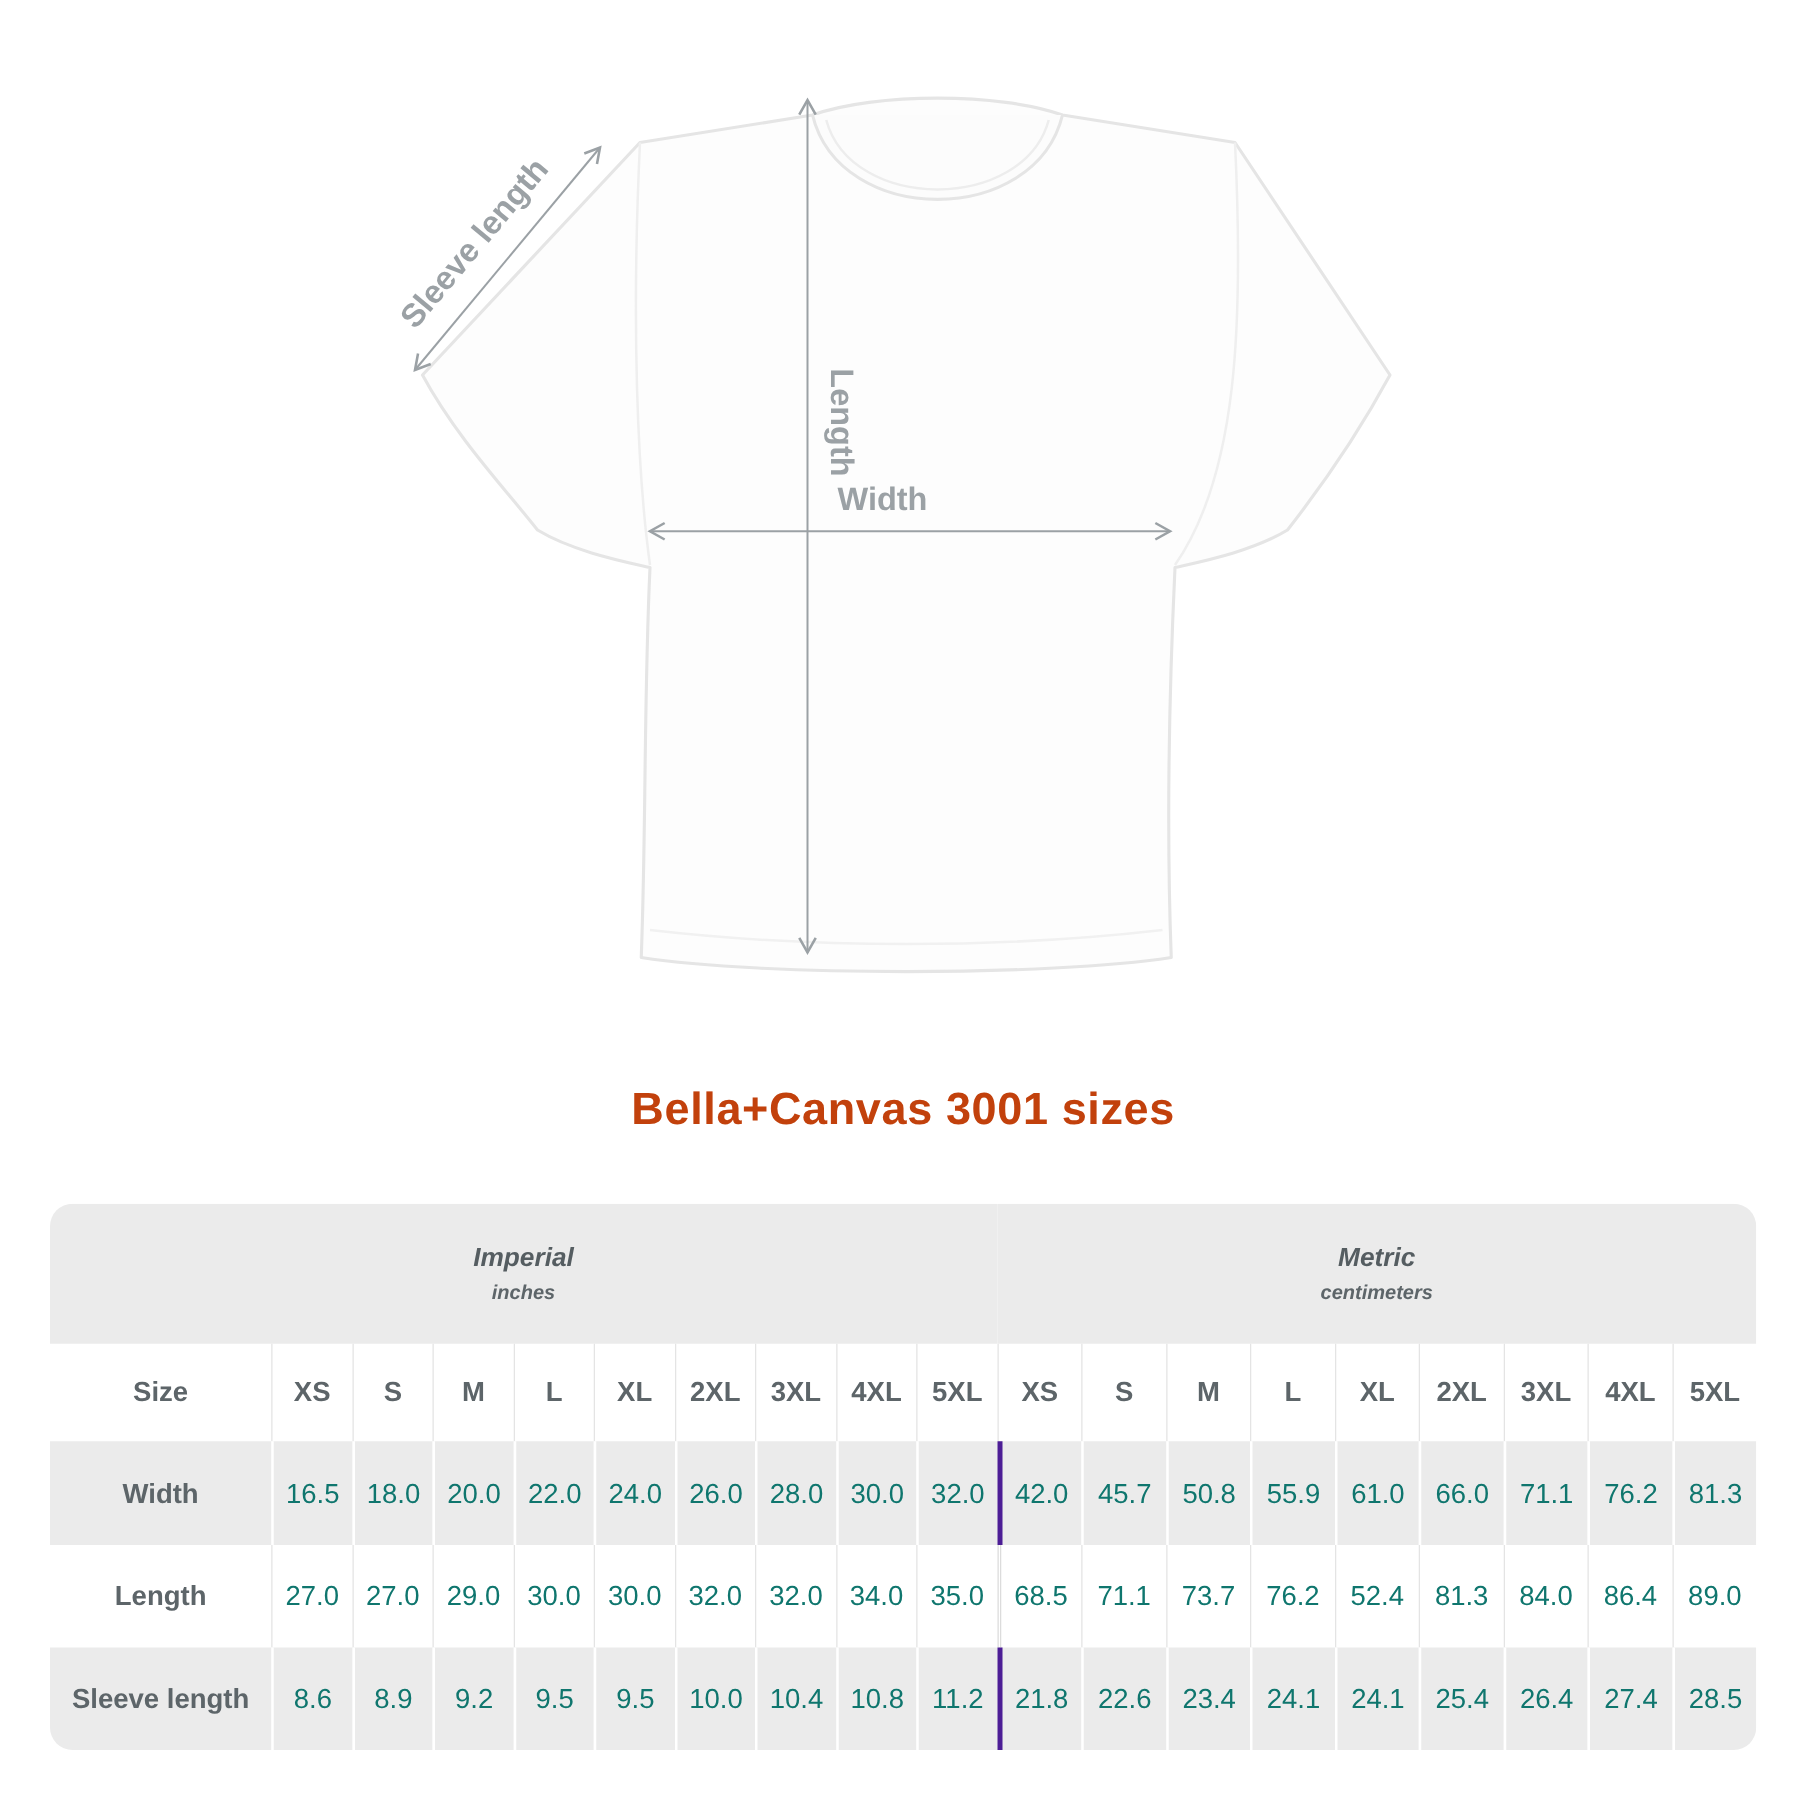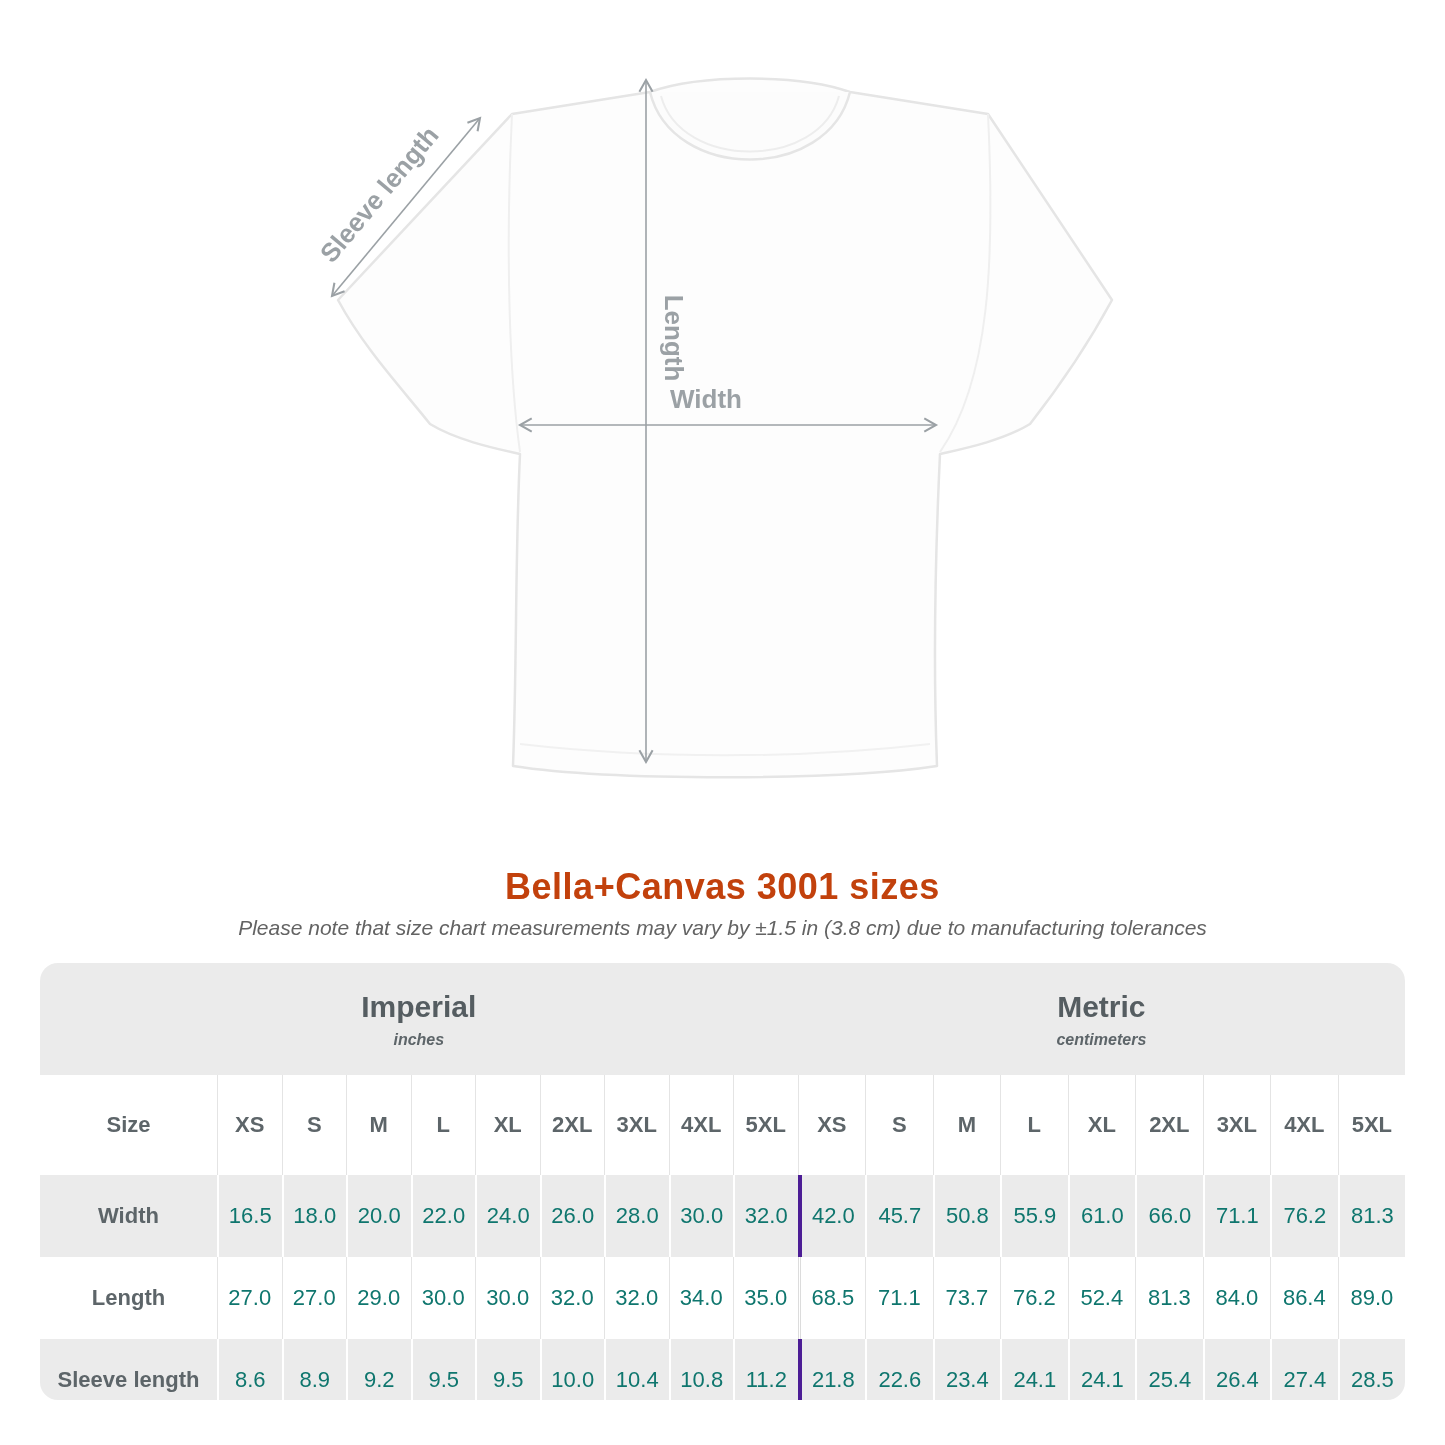--- a/index.html
+++ b/index.html
@@ -34,24 +34,24 @@
     width:100%; height:100%;
     border-collapse:separate; border-spacing:0;
     table-layout:fixed;
   }
   .size-table th, .size-table td {
     text-align:center; vertical-align:middle;
     padding:0; margin:0;
   }
   tr.band { height:112px; }
   tr.band th { background:#ebebeb; }
-  .group-label { font-size:30px; font-weight:bold; color:#555d61; }
+  .group-label { font-size:21px; font-weight:bold; font-style:italic; color:#555d61; }
   .group-sub   { font-size:16px; font-style:italic; color:#5d6569; margin-top:7px; }
 
-  tr.head  { height:100px; }
+  tr.head  { height:78px; }
   tr.datarow { height:82px; }
   tr.gray th, tr.gray td { background:#ebebeb; }
 
   .rowlab { font-weight:bold; color:#5d6569; font-size:22px; }
   tr.head th { font-weight:bold; color:#5d6569; font-size:22px; }
   .size-table td { color:#0f766e; font-size:22px; }
 
   tr.white th:not(:first-child), tr.white td { border-left:1px solid #e4e4e4;margin-left:14px; }
   tr.gray  th:not(:first-child), tr.gray  td { border-left:2px solid #ffffff; }
   tr.white .msep { border-left:3px double #dcdcdc; }
@@ -100,21 +100,20 @@
     </g>
 
     <g font-family="Liberation Sans, sans-serif" font-weight="bold" font-size="26" fill="#9ba1a5">
       <text x="386" y="200" text-anchor="middle" transform="rotate(-50 386 200)">Sleeve length</text>
       <text x="665" y="338" text-anchor="middle" transform="rotate(90 665 338)">Length</text>
       <text x="706" y="408" text-anchor="middle">Width</text>
     </g>
   </svg>
 
   <div class="page-title">Bella+Canvas 3001 sizes</div>
-  <div class="page-subtitle">Please note that size chart measurements may vary by ±1.5 in (3.8 cm) due to manufacturing tolerances</div>
 
   <div class="table-wrap">
     <table class="size-table">
       <colgroup>
         <col style="width:177px">
         <col span="9" style="width:64.5px">
         <col span="9" style="width:67.5px">
       </colgroup>
 
       <tbody>

